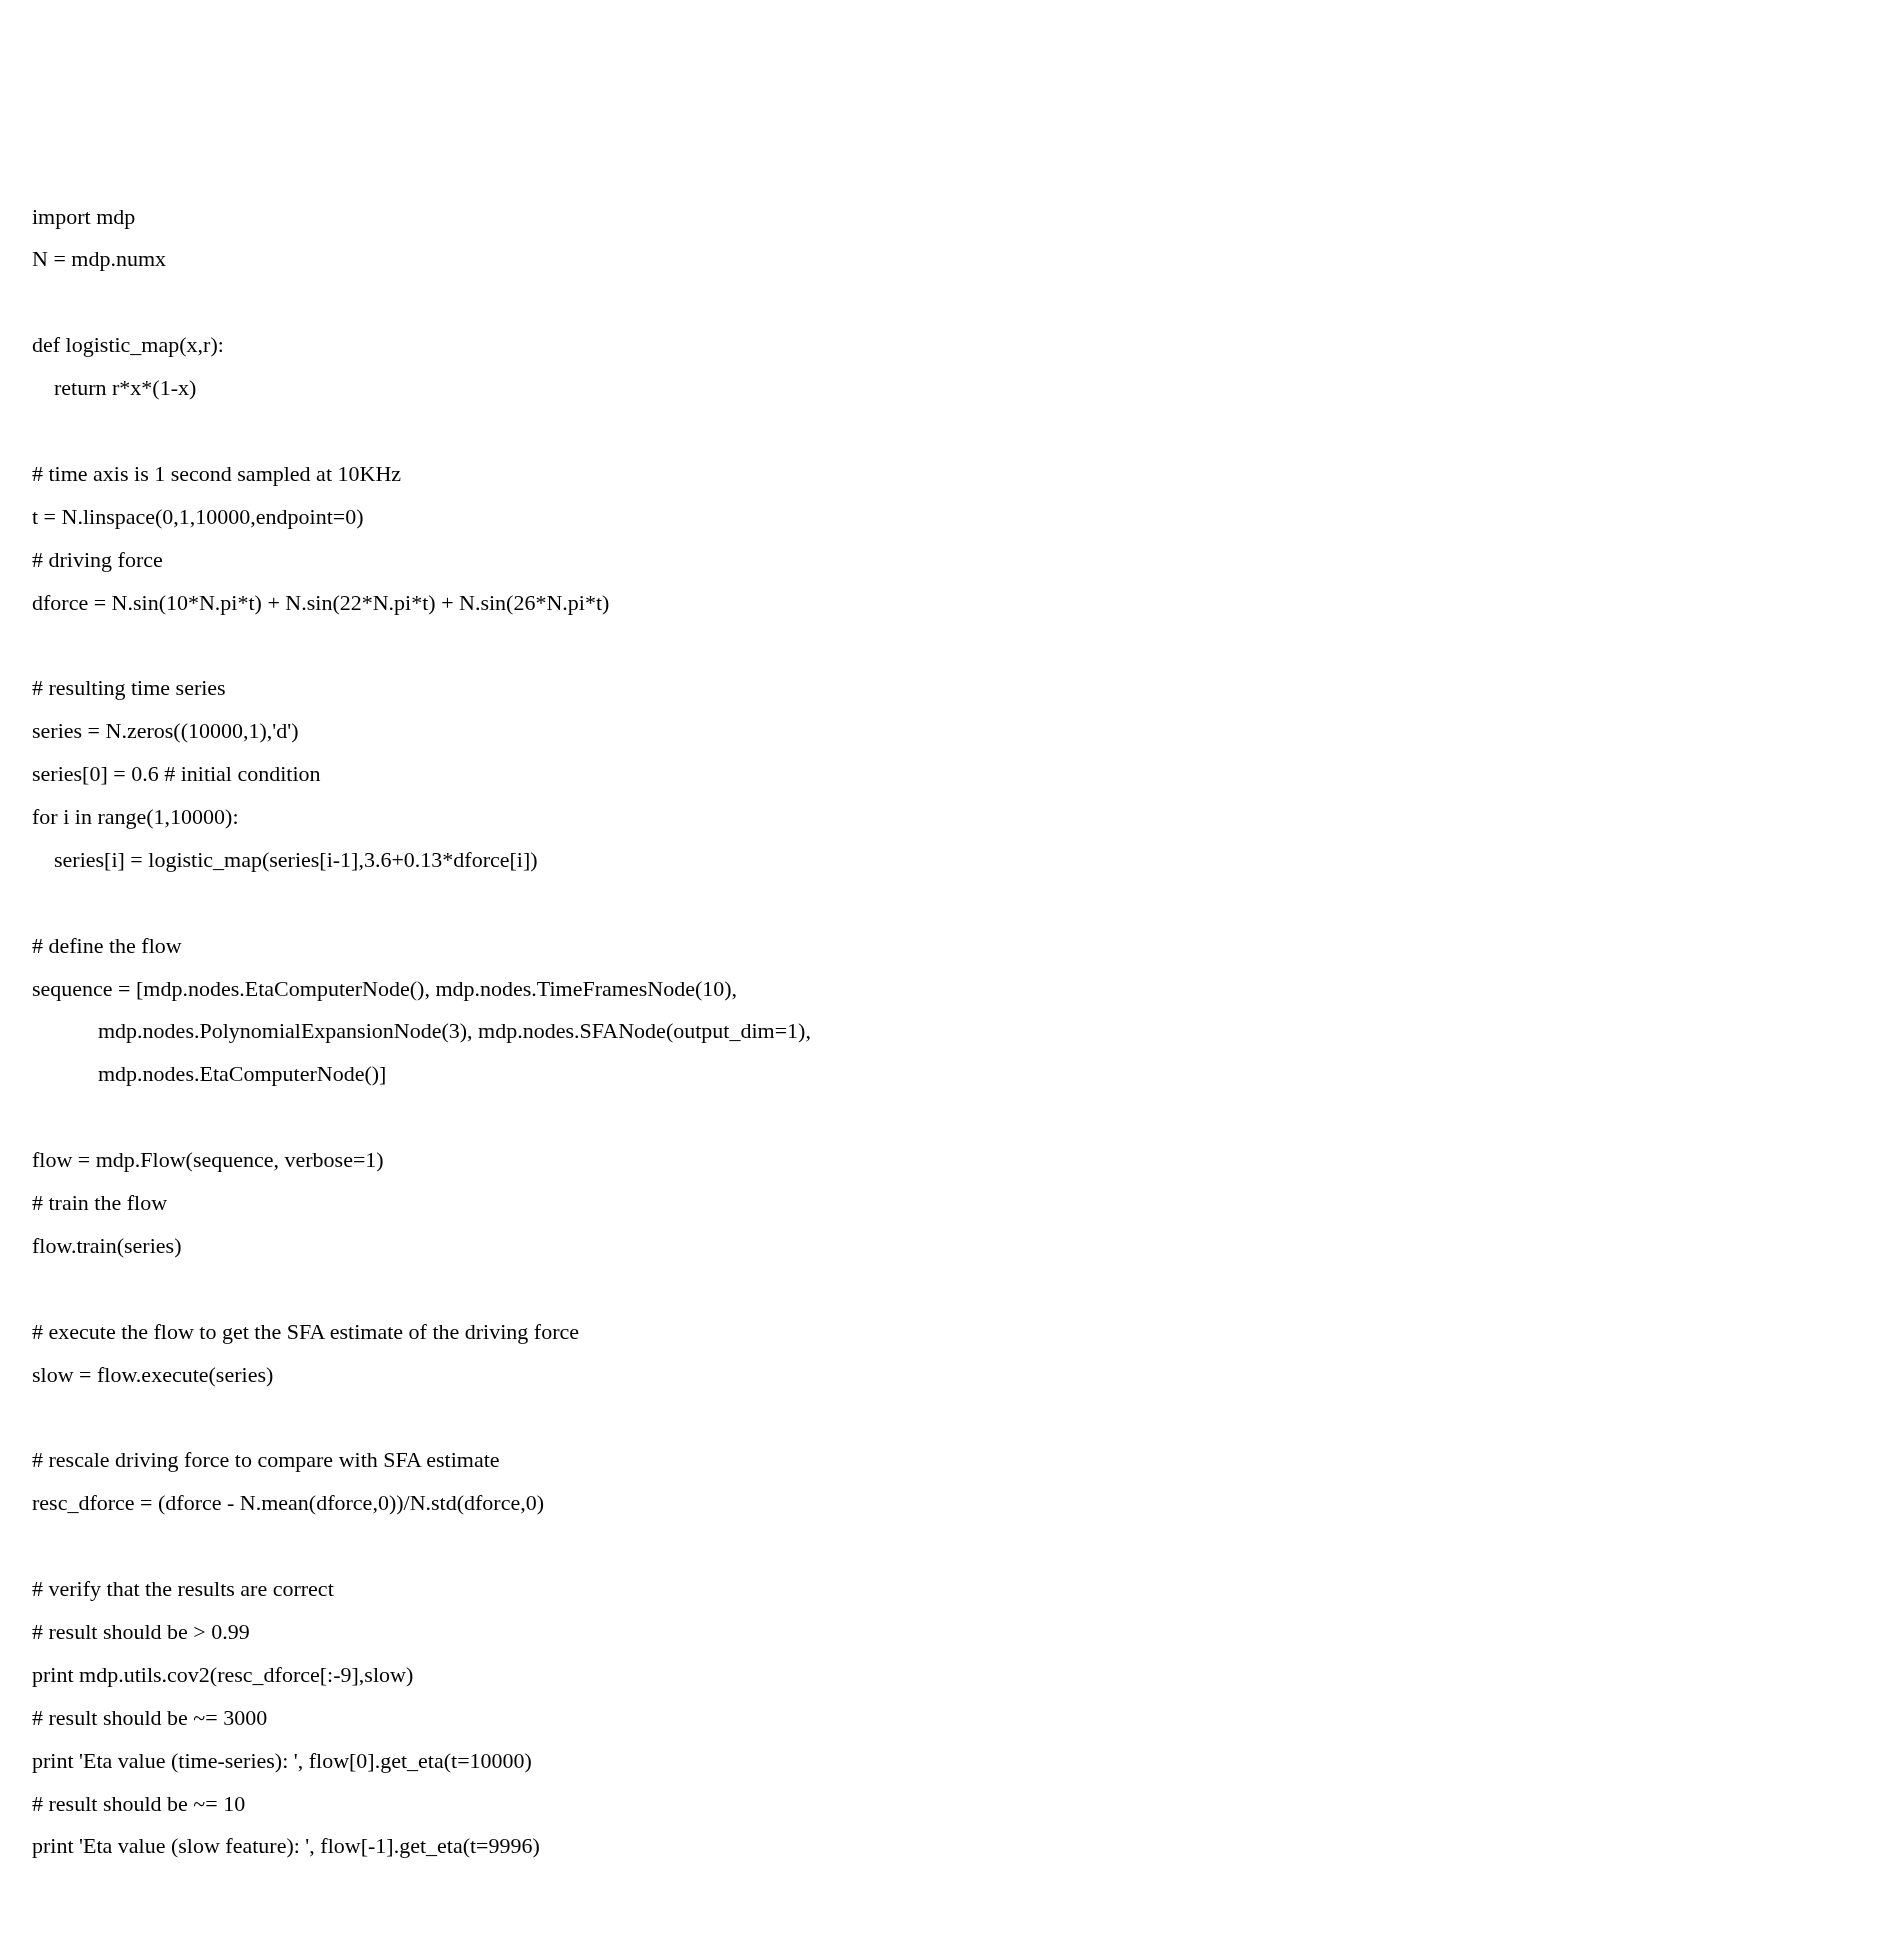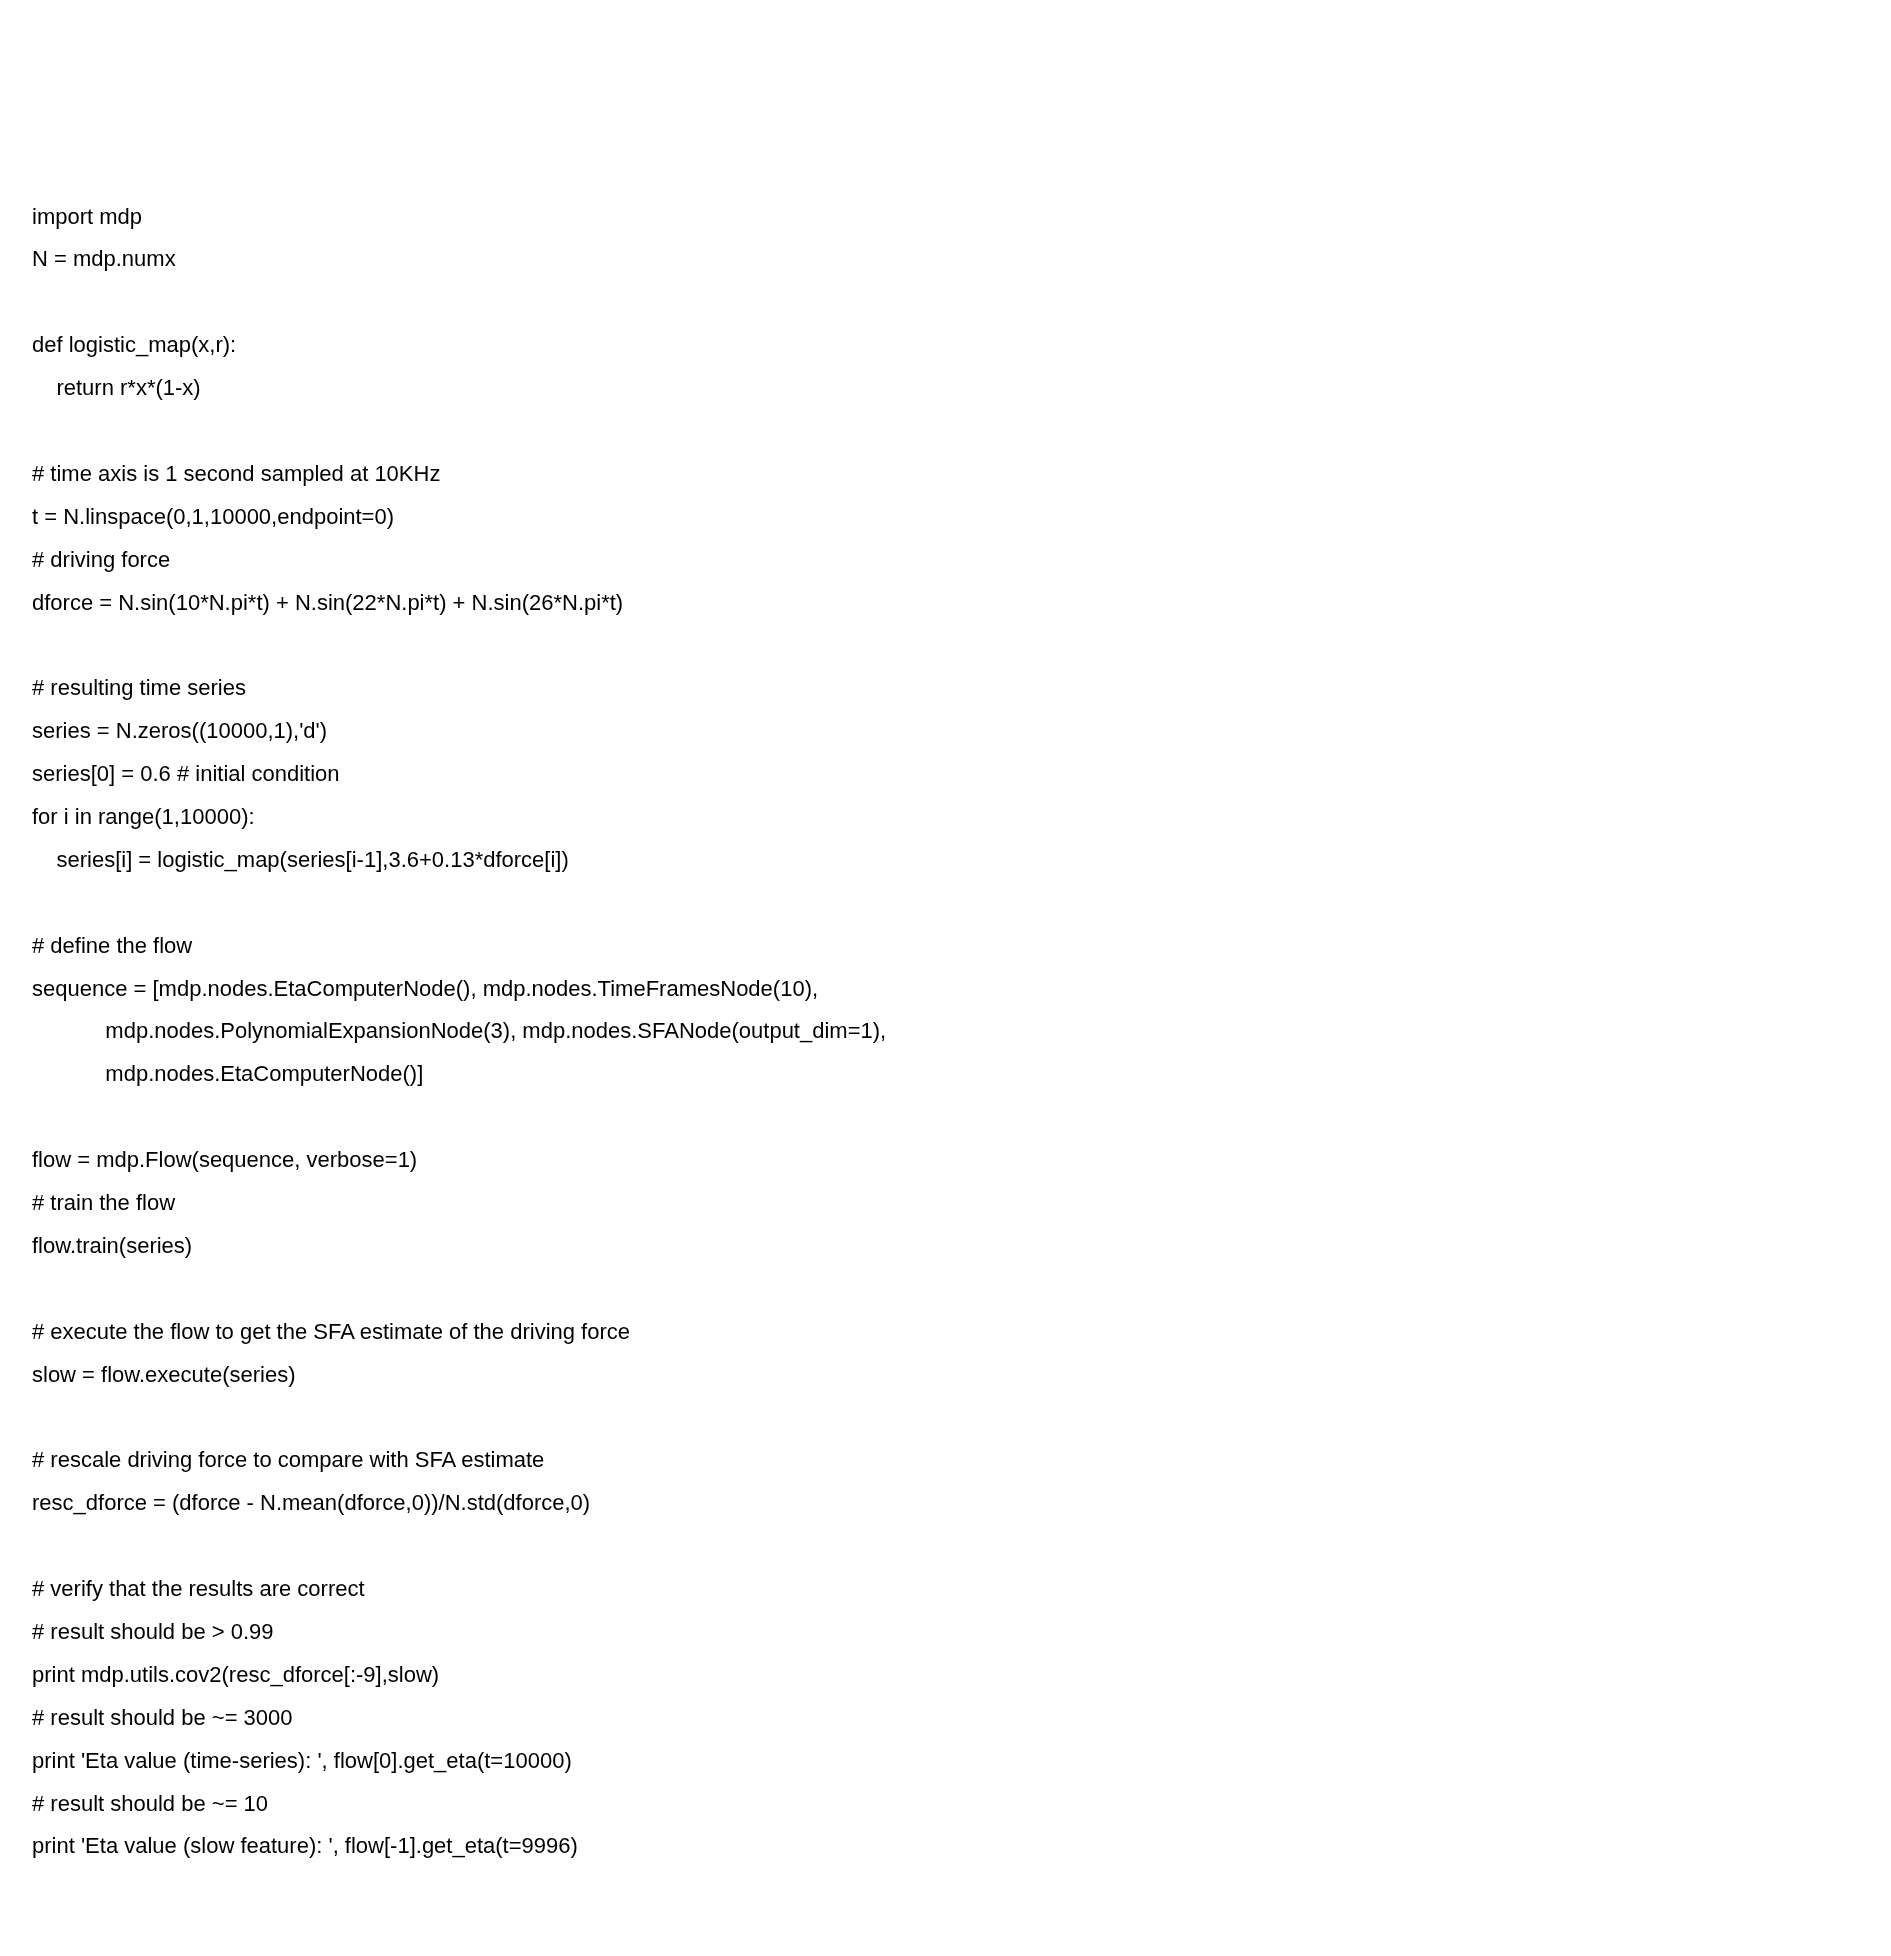--- a/index.html
+++ b/index.html
@@ -6,21 +6,21 @@
       margin: 0;
       padding: 24px 32px;
       background: white;
       font-family: "Courier New", Courier, monospace;
       font-size: 22px;
       line-height: 1.95;
       color: #000;
       white-space: pre;
     }
     .code-container {
-      font-family: Liberation Sans, sans-serif;
+      font-family: Liberation Serif, serif;
     }
   </style>
 </head>
 <body>
 
 
 
 <div class="code-container"><span>import mdp</span>
 <span>N = mdp.numx</span>
 <span></span>

